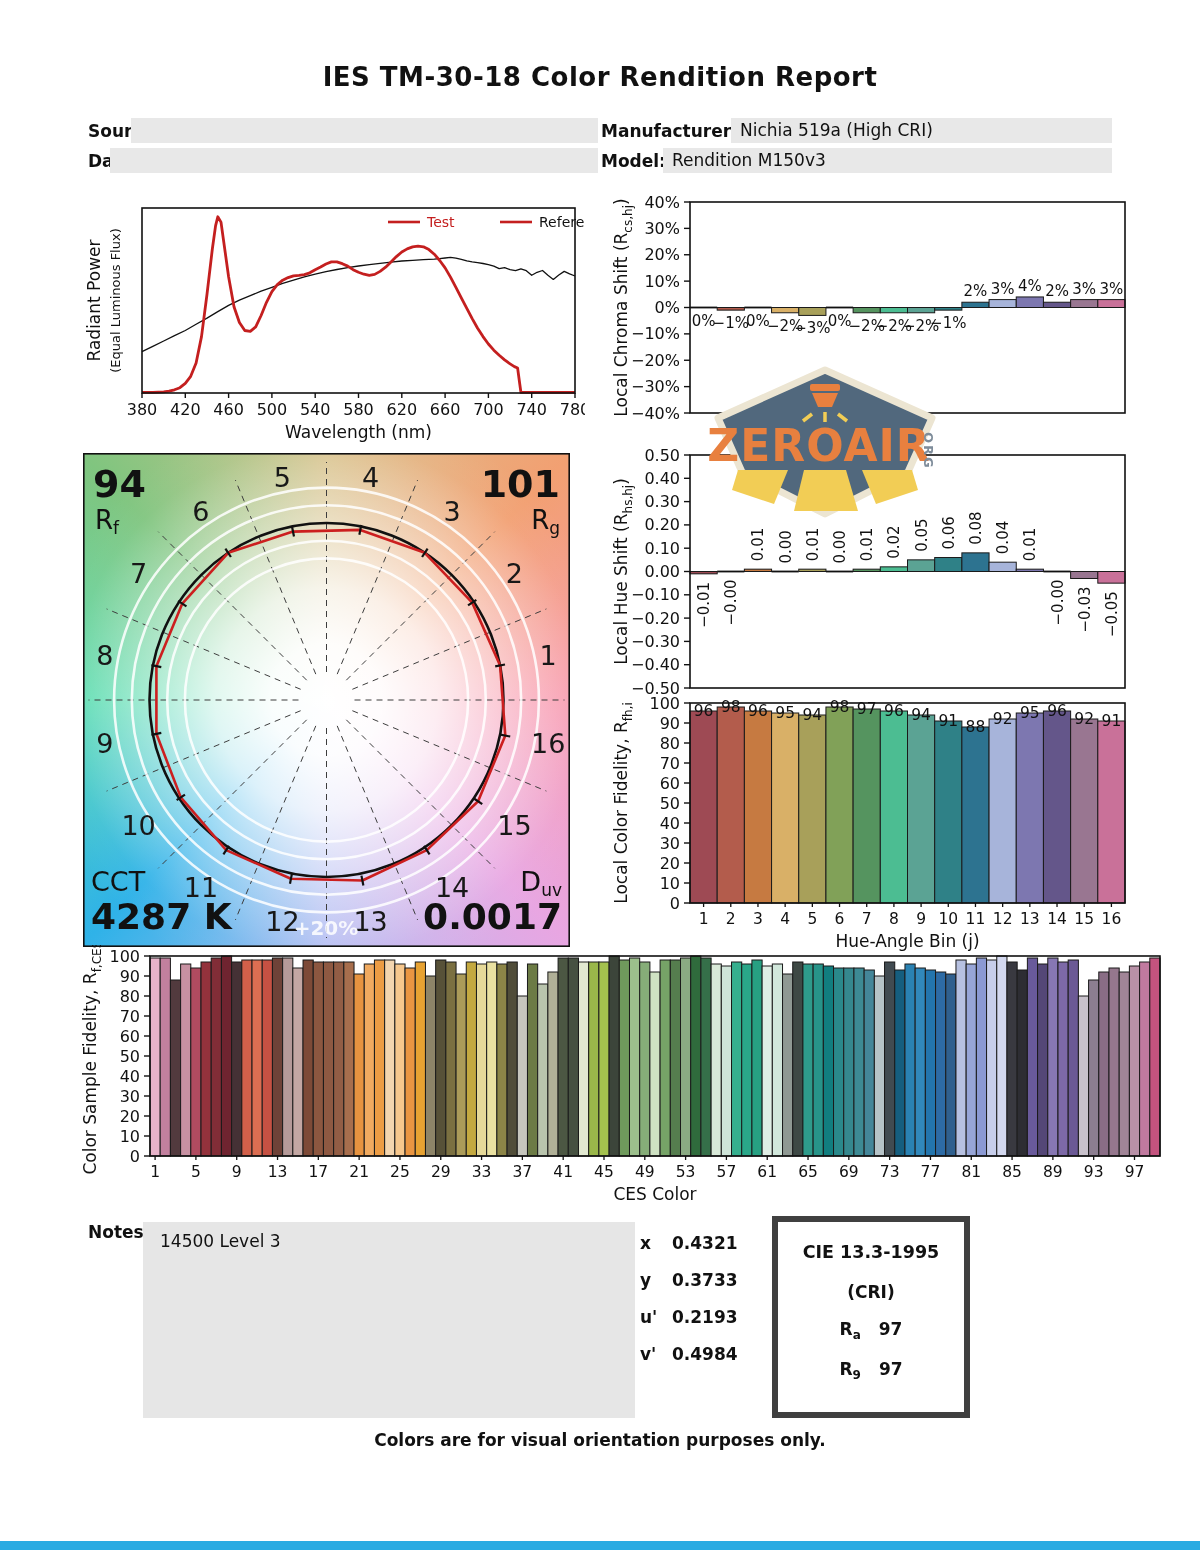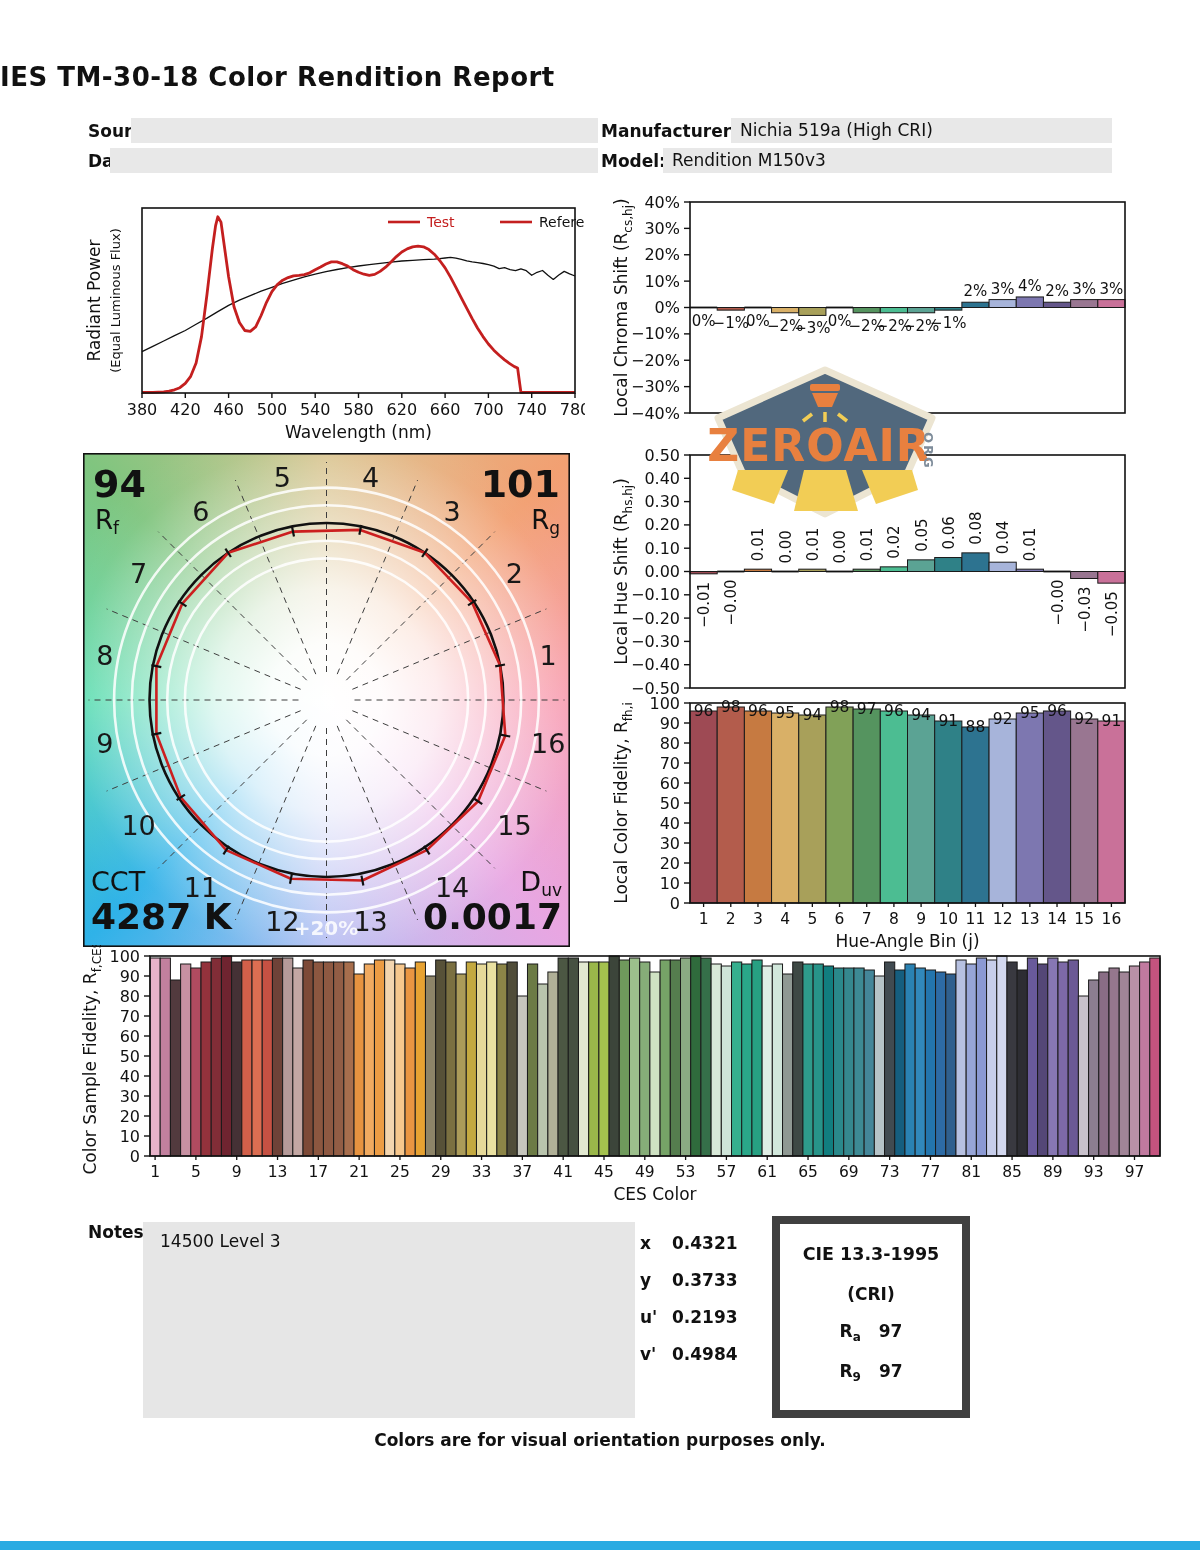--- a/index.html
+++ b/index.html
@@ -1,25 +1,25 @@
 <!DOCTYPE html>
 <html><head>
 <meta charset="utf-8">
 <style>
   html,body{margin:0;padding:0;background:#fff;}
   body{font-family:"DejaVu Sans",sans-serif;color:#111;}
   #page{position:relative;width:1200px;height:1550px;background:#fff;overflow:hidden;}
   .abs{position:absolute;}
-  .title{top:62px;left:0;width:1200px;text-align:left;font-size:26px;font-weight:bold;letter-spacing:0.5px;}
+  .title{top:62px;left:0;width:1200px;text-align:center;font-size:26px;font-weight:bold;letter-spacing:0.5px;}
   .mlabel{font-size:17px;font-weight:bold;}
   .mbox{background:#e8e8e8;height:25px;font-size:17px;line-height:25px;padding-left:9px;box-sizing:border-box;}
   .notesbox{background:#e6e6e6;font-size:17px;padding:9px 0 0 17px;box-sizing:border-box;}
   .chrow{font-size:17px;font-weight:bold;}
   .chrow .lab{display:inline-block;width:32px;}
-  .ciebox{border:8px solid #404040;box-sizing:border-box;text-align:center;}
+  .ciebox{border:6px solid #404040;box-sizing:border-box;text-align:center;}
   .cietitle{font-size:17.5px;font-weight:bold;margin-top:20px;}
   .ciesub{font-size:17px;font-weight:bold;margin-top:20px;}
   .cierow{font-size:17px;font-weight:bold;margin-top:17px;}
   .cierow sub{font-size:12px;}
   .cierow .val{display:inline-block;margin-left:18px;}
   .footer{top:1430px;left:0;width:1200px;text-align:center;font-size:17px;font-weight:bold;}
   .cvgbg{
     background:
       radial-gradient(circle at 50% 50%, #ffffff 0%, rgba(255,255,255,0.97) 16%, rgba(255,255,255,0.82) 32%, rgba(255,255,255,0.45) 52%, rgba(255,255,255,0.05) 74%, rgba(255,255,255,0) 85%),
       conic-gradient(from 0deg at 50% 50%, #d9c48f 0deg, #f2a072 45deg, #f899ae 90deg, #e8a6e2 135deg, #b4bdf2 180deg, #2fb2e8 225deg, #5adcb0 270deg, #80c57f 315deg, #d9c48f 360deg);

